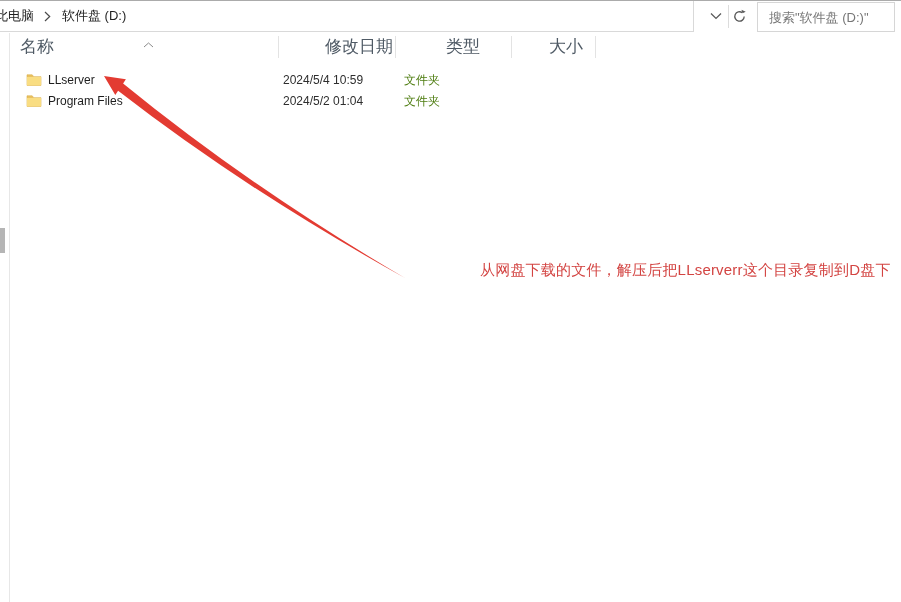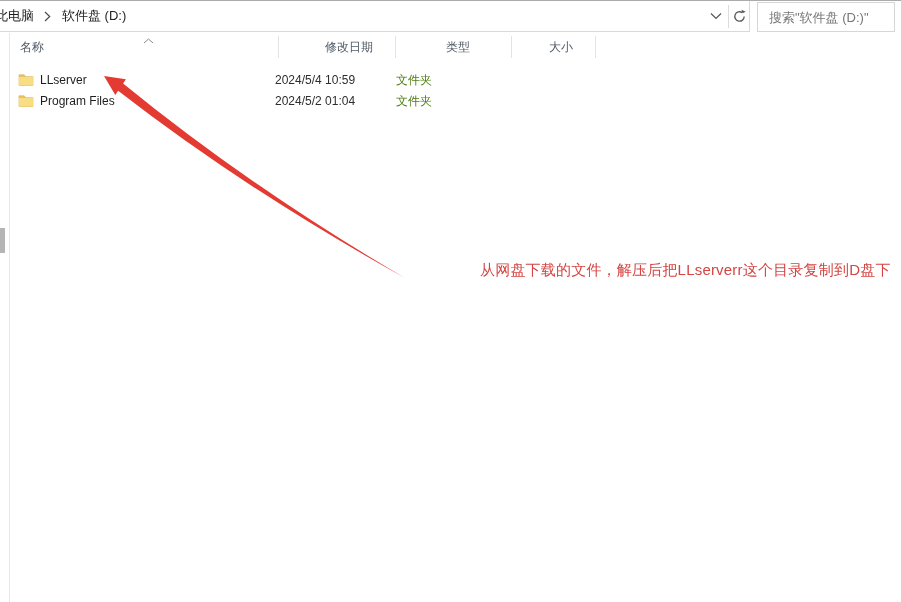--- a/index.html
+++ b/index.html
@@ -2,21 +2,21 @@
 <html><head>
 <meta charset="utf-8">
 <style>
   * { margin:0; padding:0; box-sizing:border-box; }
   html,body { width:901px; height:602px; overflow:hidden; background:#fff;
               font-family:"Liberation Sans", sans-serif; }
   .screen { position:relative; width:901px; height:602px; background:#ffffff; }
 
   
   .top-border { position:absolute; left:0; top:0; width:901px; height:1px; background:#ababab; }
-  .address-bar { position:absolute; left:0; top:1px; width:750px; height:31px;
+  .address-bar { position:absolute; left:0; top:1px; width:694px; height:31px;
                  background:#fff; border-bottom:1px solid #d9d9d9; border-right:1px solid #d9d9d9; }
   .breadcrumb { position:absolute; left:0; top:0; height:30px; display:flex; align-items:center;
                 font-size:13px; color:#1f1f1f; white-space:nowrap; }
   .crumb { padding:0 2px; cursor:default; }
   .crumb-root { margin-left:-7px; }
   .crumb-sep { display:flex; align-items:center; margin:0 9px 0 8px; }
   .addr-dropdown { position:absolute; left:705px; top:0; width:22px; height:30px;
                    display:flex; align-items:center; justify-content:center; }
   .addr-divider { position:absolute; left:728px; top:4px; width:1px; height:23px; background:#dcdcdc; }
   .refresh-btn { position:absolute; left:729px; top:0; width:20px; height:30px;
@@ -27,31 +27,31 @@
                       padding-left:11px; font-size:13px; color:#444;
                       font-family:"Liberation Sans", sans-serif; background:transparent; }
   .search-box input::placeholder { color:#767676; opacity:1; }
 
   
   .pane-divider { position:absolute; left:9px; top:33px; width:1px; height:569px; background:#e7e7e7; }
   .nav-scrollbar-thumb { position:absolute; left:0; top:228px; width:5px; height:25px; background:#b5b5b5; }
 
   
   .list-header { position:absolute; left:10px; top:34px; right:0; height:26px;
-                 font-size:12px; color:#4f5a65; }
+                 font-size:17px; color:#4f5a65; }
   .col { position:absolute; top:0; line-height:26px; white-space:nowrap; cursor:default; }
   .col-name { left:10px; }
   .col-date { left:291px;margin-left:24px; }
   .col-type { left:393px;margin-left:43px; }
   .col-size { left:512px;margin-left:27px; }
   .sort-caret { position:absolute; left:133px; top:-1px; }
   .hdr-div { position:absolute; top:2px; width:1px; height:22px; background:#e3e3e3; }
 
   
-  .file-row { position:absolute; left:2px; right:300px; height:21px; font-size:12px; color:#1e1e1e; }
+  .file-row { position:absolute; left:10px; right:300px; height:21px; font-size:12px; color:#1e1e1e; }
   .row-1 { top:70px; } .row-2 { top:91px; }
   .cell { position:absolute; top:0; line-height:21px; white-space:nowrap; }
   .cell-icon { left:16px; top:2px; line-height:0; }
   .cell-name { left:38px; }
   .cell-date { left:273px; color:#2e2e2e; }
   .cell-type { left:394px; color:#4d7c0f; }
   .cell-size { left:505px; width:70px; text-align:right; color:#2e2e2e; }
 
   
   .annotation-svg { position:absolute; left:0; top:0; width:901px; height:602px; pointer-events:none; }

